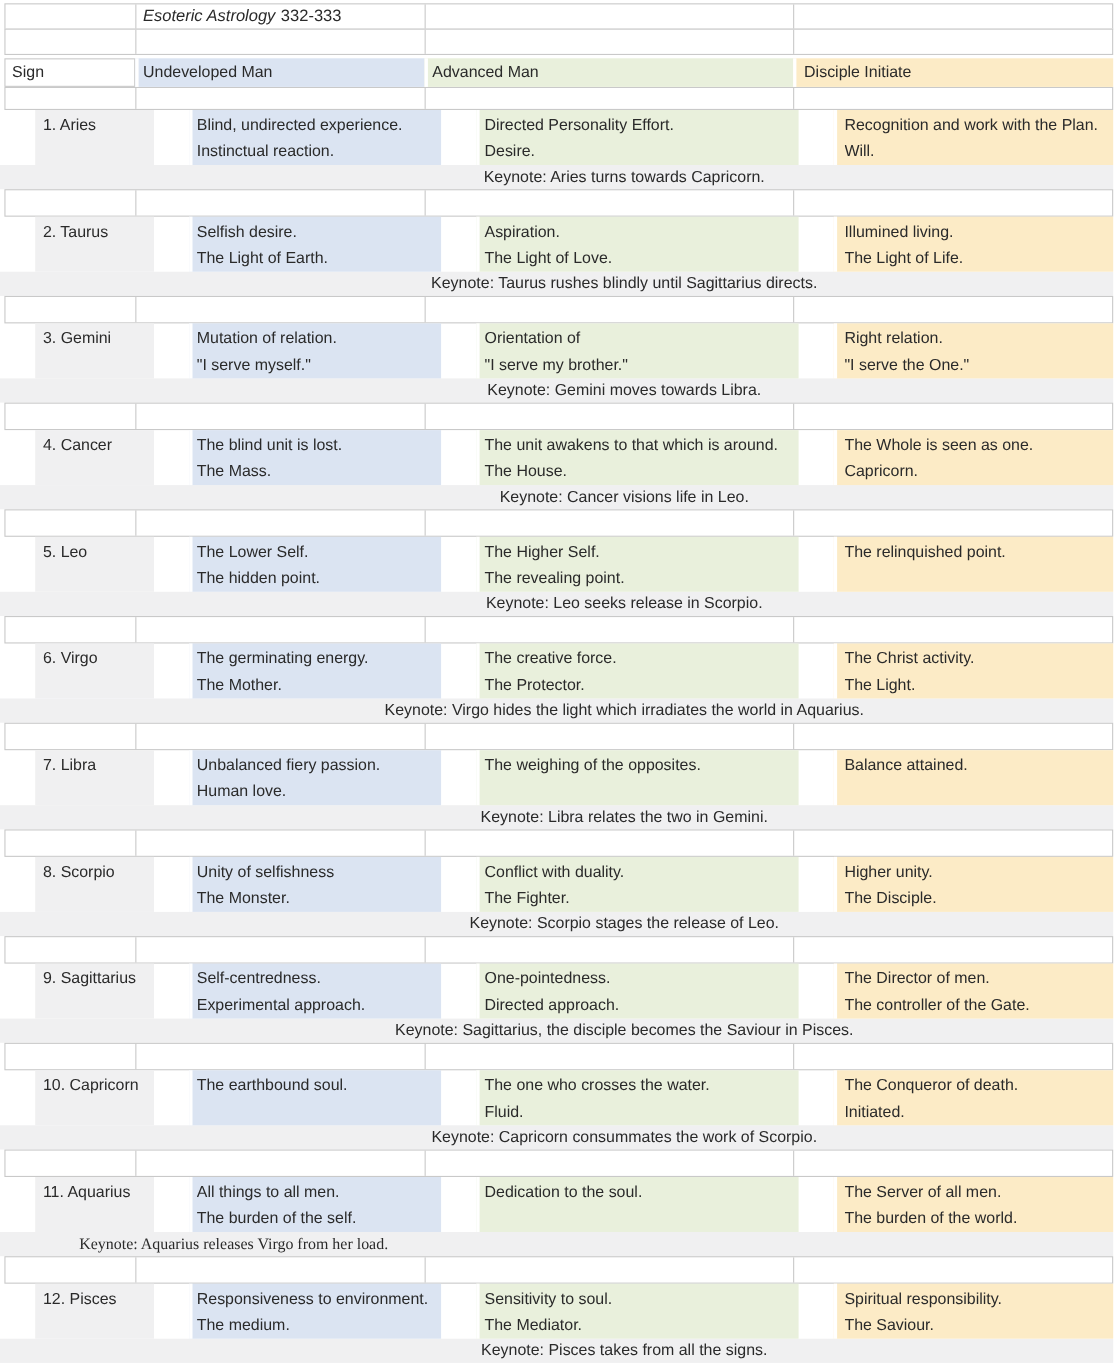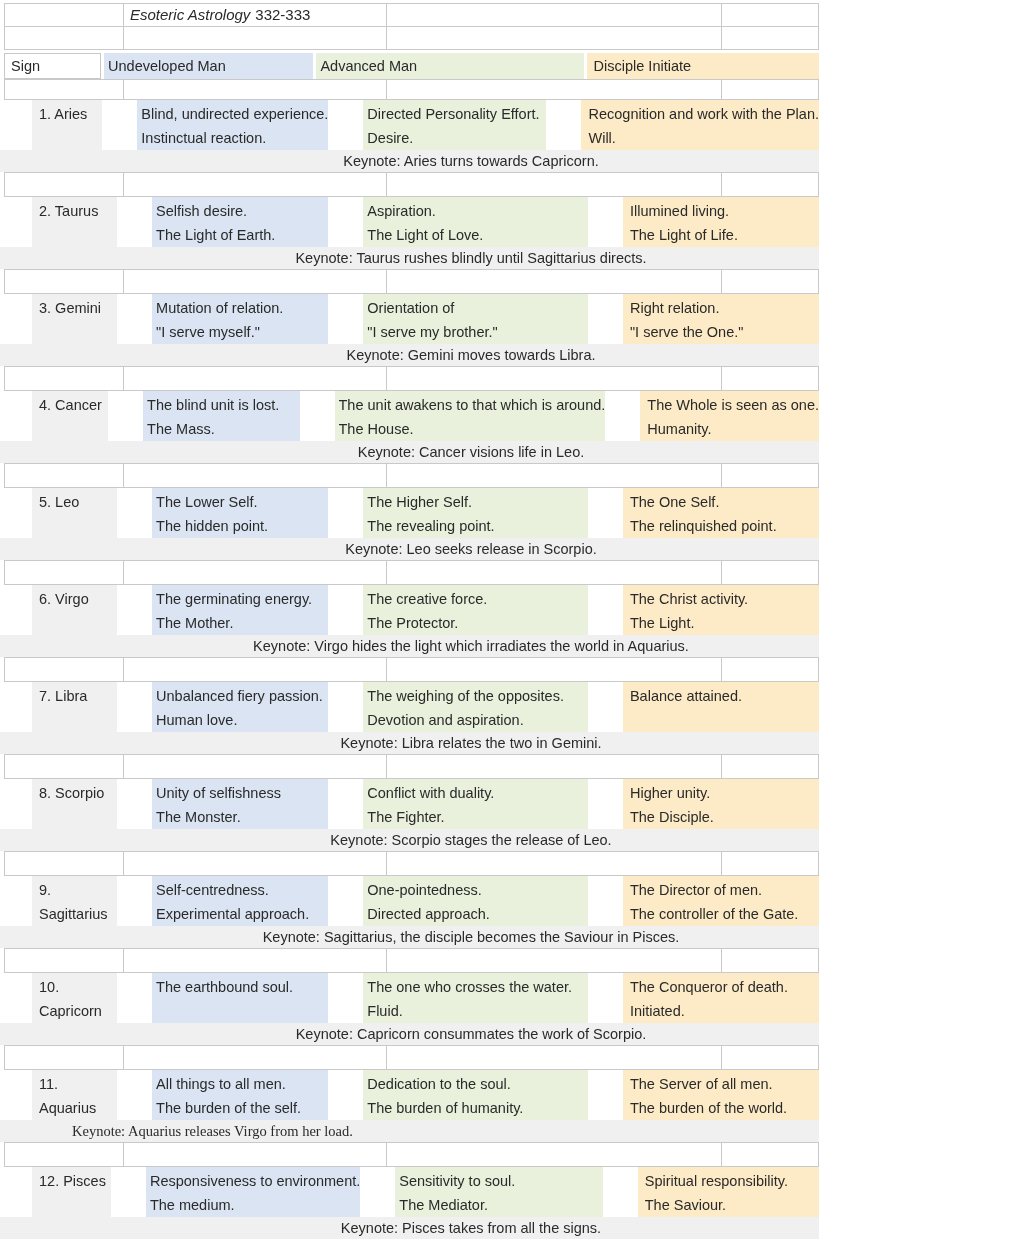--- a/index.html
+++ b/index.html
@@ -2,21 +2,21 @@
 <html style="--col-undeveloped: #dbe4f2; --col-advanced: #e9f0dc; --col-disciple: #fcebc6; --row-gray: #f0f0f1;"><head>
 <meta charset="utf-8">
 <style>
   html,body{margin:0;padding:0;background:#ffffff;}
   body{
     width:1017px;height:1240px;overflow:hidden;
     font-family:"Liberation Sans","DejaVu Sans",sans-serif;
     color:#2a2a2a;font-size:14.5px;
     -webkit-font-smoothing:antialiased;
   }
-  .sheet{position:relative;width:819px;padding-top:3px;border-radius:27px;}
+  .sheet{position:relative;width:1012px;padding-top:3px;border-radius:27px;}
 
   
   .grid-row{height:24px;}
   .grid-row .inner{
     margin-left:4px;height:100%;box-sizing:border-box;
     border:1px solid #c9c9c9;display:flex;background:#fff;
   }
   .grid-row.pull-up{margin-top:-1px;}
   .gcell{box-sizing:border-box;border-right:1px solid #c9c9c9;height:100%;}
   .gcell.g1{width:119px;}
@@ -188,21 +188,21 @@
           <div class="cell c2">
             <div class="ln">The blind unit is lost.</div>
             <div class="ln">The Mass.</div>
           </div>
           <div class="cell c3">
             <div class="ln">The unit awakens to that which is around.</div>
             <div class="ln">The House.</div>
           </div>
           <div class="cell c4">
             <div class="ln">The Whole is seen as one.</div>
-            <div class="ln">Humanity.</div>
+            <div class="ln">Capricorn.</div>
           </div>
         </div>
         <div class="keynote-row keynote-center">Keynote: Cancer visions life in Leo.</div>
         <div class="grid-row">
           <div class="inner">
             <div class="gcell g1"></div>
             <div class="gcell g2"></div>
             <div class="gcell g3"></div>
             <div class="gcell g4"></div>
           </div>
@@ -213,21 +213,20 @@
           <div class="cell c1">5. Leo</div>
           <div class="cell c2">
             <div class="ln">The Lower Self.</div>
             <div class="ln">The hidden point.</div>
           </div>
           <div class="cell c3">
             <div class="ln">The Higher Self.</div>
             <div class="ln">The revealing point.</div>
           </div>
           <div class="cell c4">
-            <div class="ln">The One Self.</div>
             <div class="ln">The relinquished point.</div>
           </div>
         </div>
         <div class="keynote-row keynote-center">Keynote: Leo seeks release in Scorpio.</div>
         <div class="grid-row">
           <div class="inner">
             <div class="gcell g1"></div>
             <div class="gcell g2"></div>
             <div class="gcell g3"></div>
             <div class="gcell g4"></div>
@@ -262,21 +261,20 @@
       </div>
       <div class="block">
         <div class="content-row">
           <div class="cell c1">7. Libra</div>
           <div class="cell c2">
             <div class="ln">Unbalanced fiery passion.</div>
             <div class="ln">Human love.</div>
           </div>
           <div class="cell c3">
             <div class="ln">The weighing of the opposites.</div>
-            <div class="ln">Devotion and aspiration.</div>
           </div>
           <div class="cell c4">
             <div class="ln">Balance attained.</div>
           </div>
         </div>
         <div class="keynote-row keynote-center">Keynote: Libra relates the two in Gemini.</div>
         <div class="grid-row">
           <div class="inner">
             <div class="gcell g1"></div>
             <div class="gcell g2"></div>
@@ -365,21 +363,20 @@
       </div>
       <div class="block">
         <div class="content-row">
           <div class="cell c1">11. Aquarius</div>
           <div class="cell c2">
             <div class="ln">All things to all men.</div>
             <div class="ln">The burden of the self.</div>
           </div>
           <div class="cell c3">
             <div class="ln">Dedication to the soul.</div>
-            <div class="ln">The burden of humanity.</div>
           </div>
           <div class="cell c4">
             <div class="ln">The Server of all men.</div>
             <div class="ln">The burden of the world.</div>
           </div>
         </div>
         <div class="keynote-row keynote-left">Keynote: Aquarius releases Virgo from her load.</div>
         <div class="grid-row">
           <div class="inner">
             <div class="gcell g1"></div>

